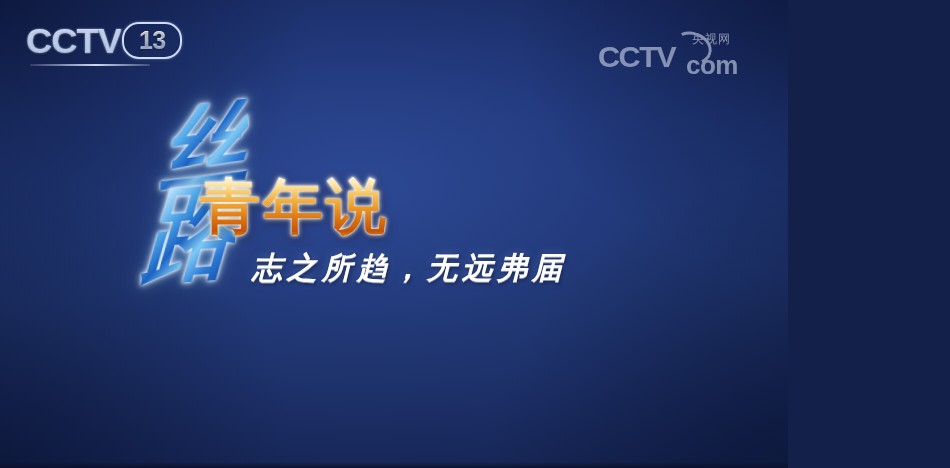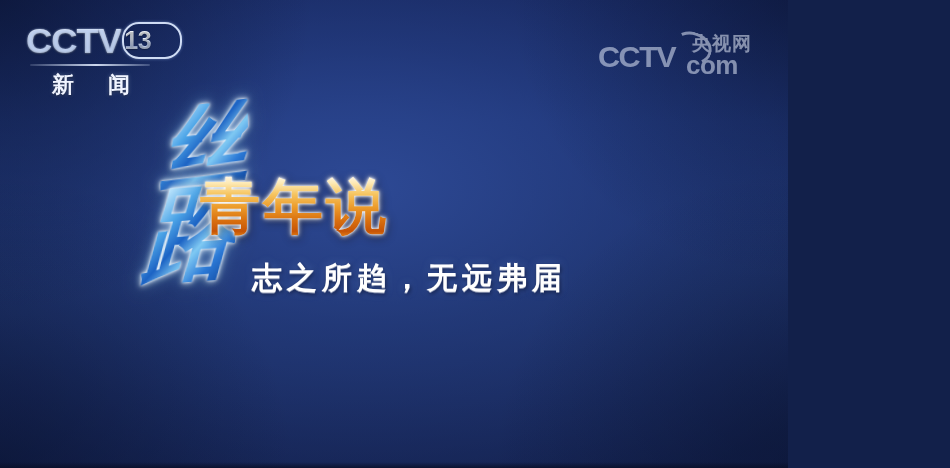--- a/index.html
+++ b/index.html
@@ -83,20 +83,21 @@
     transform-origin: left center;
   }
   .cctv-13-pill {
     margin-left: 5px;
     width: 56px;
     height: 33px;
     border: 2px solid #cfdcf4;
     border-radius: 17px;
     display: flex;
     align-items: center;
+    justify-content: center;
     box-shadow: 0 0 3px rgba(170,200,255,0.5);
   }
   .cctv-13-num {
     font-size: 25px;
     font-weight: 700;
     line-height: 1;
     letter-spacing: -0.5px;
     background: linear-gradient(to bottom, #ffffff 0%, #e6eefd 45%, #bccbec 72%, #f4f8ff 100%);
     -webkit-background-clip: text;
     background-clip: text;
@@ -153,22 +154,22 @@
     border: 3px solid #dfe7f7;
     border-radius: 50%;
     border-bottom-color: transparent;
     border-left-color: transparent;
     transform: rotate(18deg);
   }
   #wm-cn {
     position: absolute;
     left: 94px;
     top: 1px;
-    font-size: 19px;
-    font-weight: 700;
+    font-size: 12px;
+    font-weight: 400;
     letter-spacing: 1px;
     color: #e4ebf9;
     white-space: nowrap;
   }
   #wm-com {
     position: absolute;
     left: 88px;
     top: 22px;
     font-size: 26px;
     font-weight: 700;
@@ -274,33 +275,34 @@
     color: transparent;
     -webkit-text-stroke: 4px #f4f7ff;
     z-index: -1;
     filter: drop-shadow(1px 3px 5px rgba(0,5,30,0.5));
   }
 
   
   #subtitle-1 {
     position: absolute;
     left: 252px;
-    top: 263px;
+    top: 253px;
     font-family: "DejaVu Serif", "Liberation Serif", serif;
     font-weight: 700;
     font-size: 30px;
     line-height: 1;
     letter-spacing: 5px;
     color: #ffffff;
     white-space: nowrap;
     pointer-events: auto;
     text-shadow:
       0 1px 0 rgba(255,255,255,0.5),
       1px 2px 4px rgba(4,10,38,0.75),
       0 0 9px rgba(140,180,255,0.35);
+    font-style: italic;
   }
   #subtitle-2 {
     position: absolute;
     left: 288px;
     top: 294px;
     font-family: "DejaVu Serif", "Liberation Serif", serif;
     font-weight: 700;
     font-size: 32px;
     line-height: 1;
     letter-spacing: 3px;
@@ -321,21 +323,20 @@
   <div id="vignette"></div>
 
   <div id="channel-bug">
     <div class="cctv-row">
       <span class="cctv-word">CCTV</span>
       <span class="cctv-13-pill">
         <span class="cctv-13-num">13</span>
       </span>
     </div>
     <div id="bug-underline"></div>
-    <div id="bug-subtitle">新 闻</div>
   </div>
 
   <div id="watermark">
     <span id="wm-cctv">CCTV</span>
     <span id="wm-arc"></span>
     <span id="wm-cn">央视网</span>
     <span id="wm-com">com</span>
   </div>
 
   <div id="title-block">

